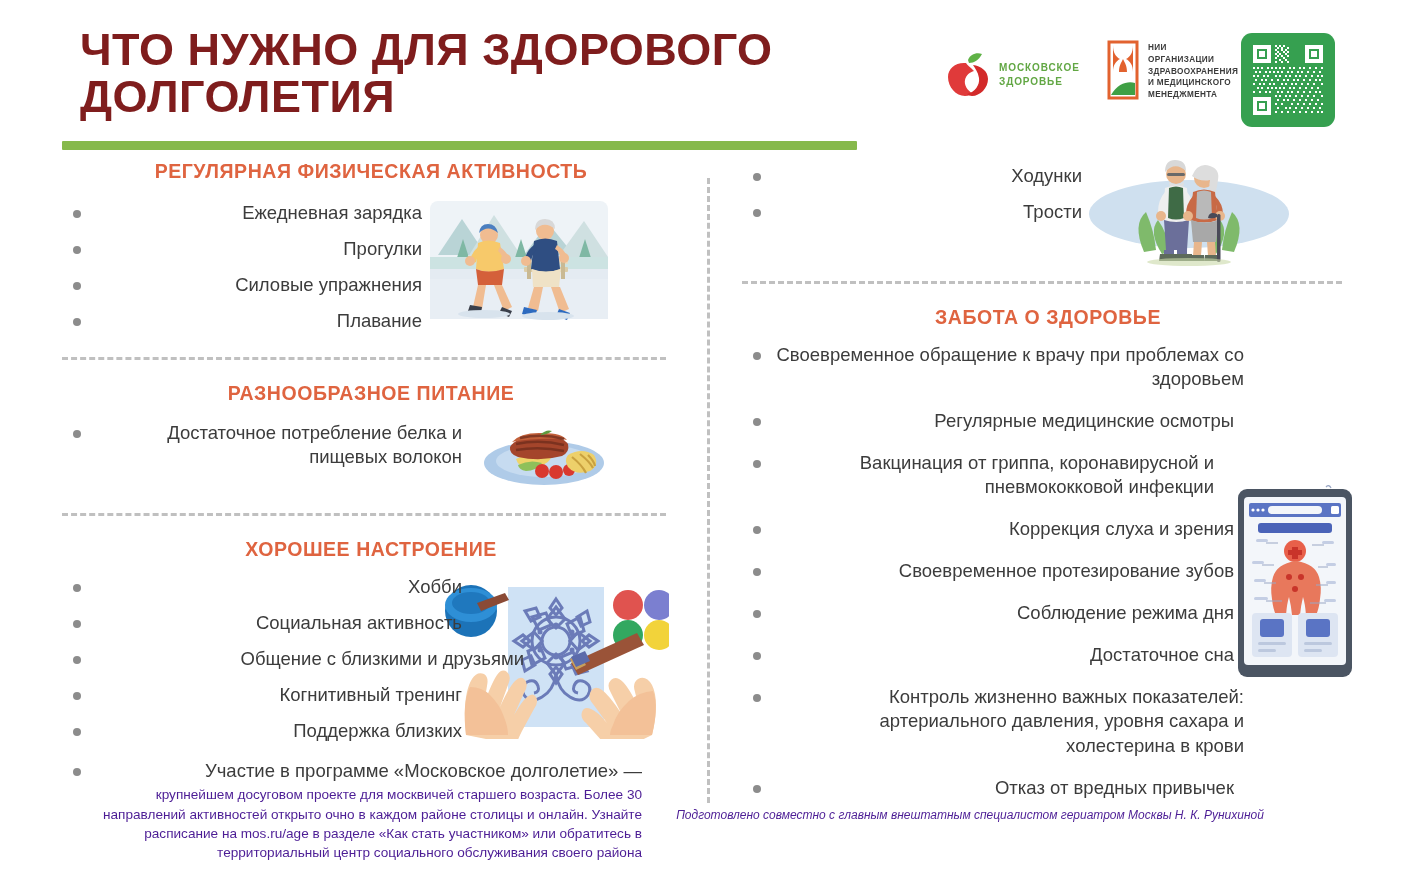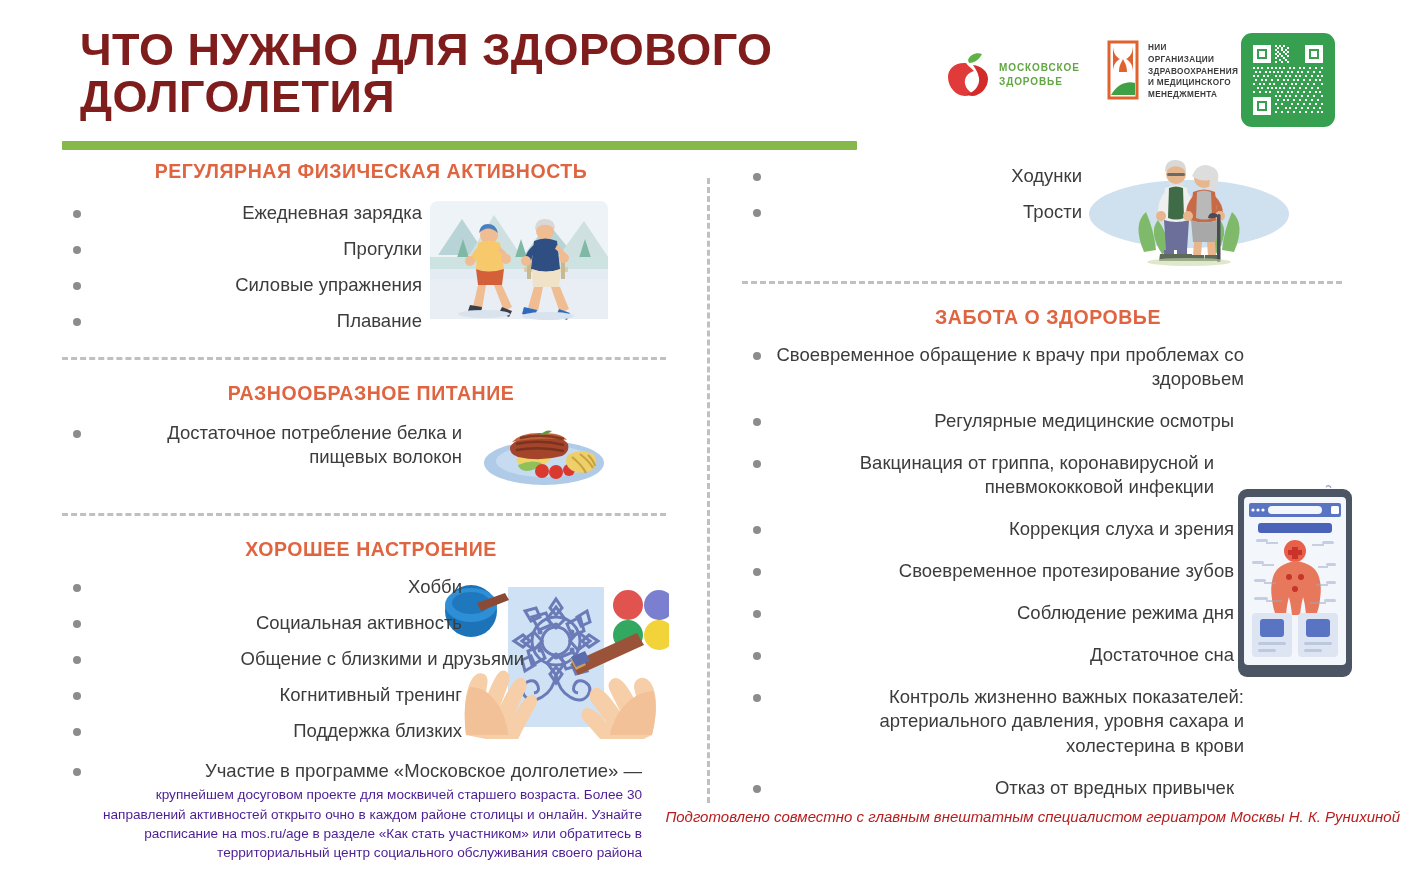--- a/index.html
+++ b/index.html
@@ -79,22 +79,22 @@
   }
   ul.items.wide li{font-size:18.5px;margin-bottom:18px;}
 
   .note{
     font-size:13.6px;line-height:1.40;color:#4c1d95;
     margin-top:2px;
   }
 
   .footer{
     position:absolute;left:540px;top:808px;width:860px;
-    font-size:15px;font-style:italic;color:#b91c1c;
-    text-align:right;
+    font-size:12px;font-style:italic;color:#4c1d95;
+    text-align:center;
   }
 
   .illus{position:absolute;}
   .sec{position:relative;}
   .row{display:flex;align-items:flex-start;}
 </style>
 </head>
 <body>
 
 <div class="page">

